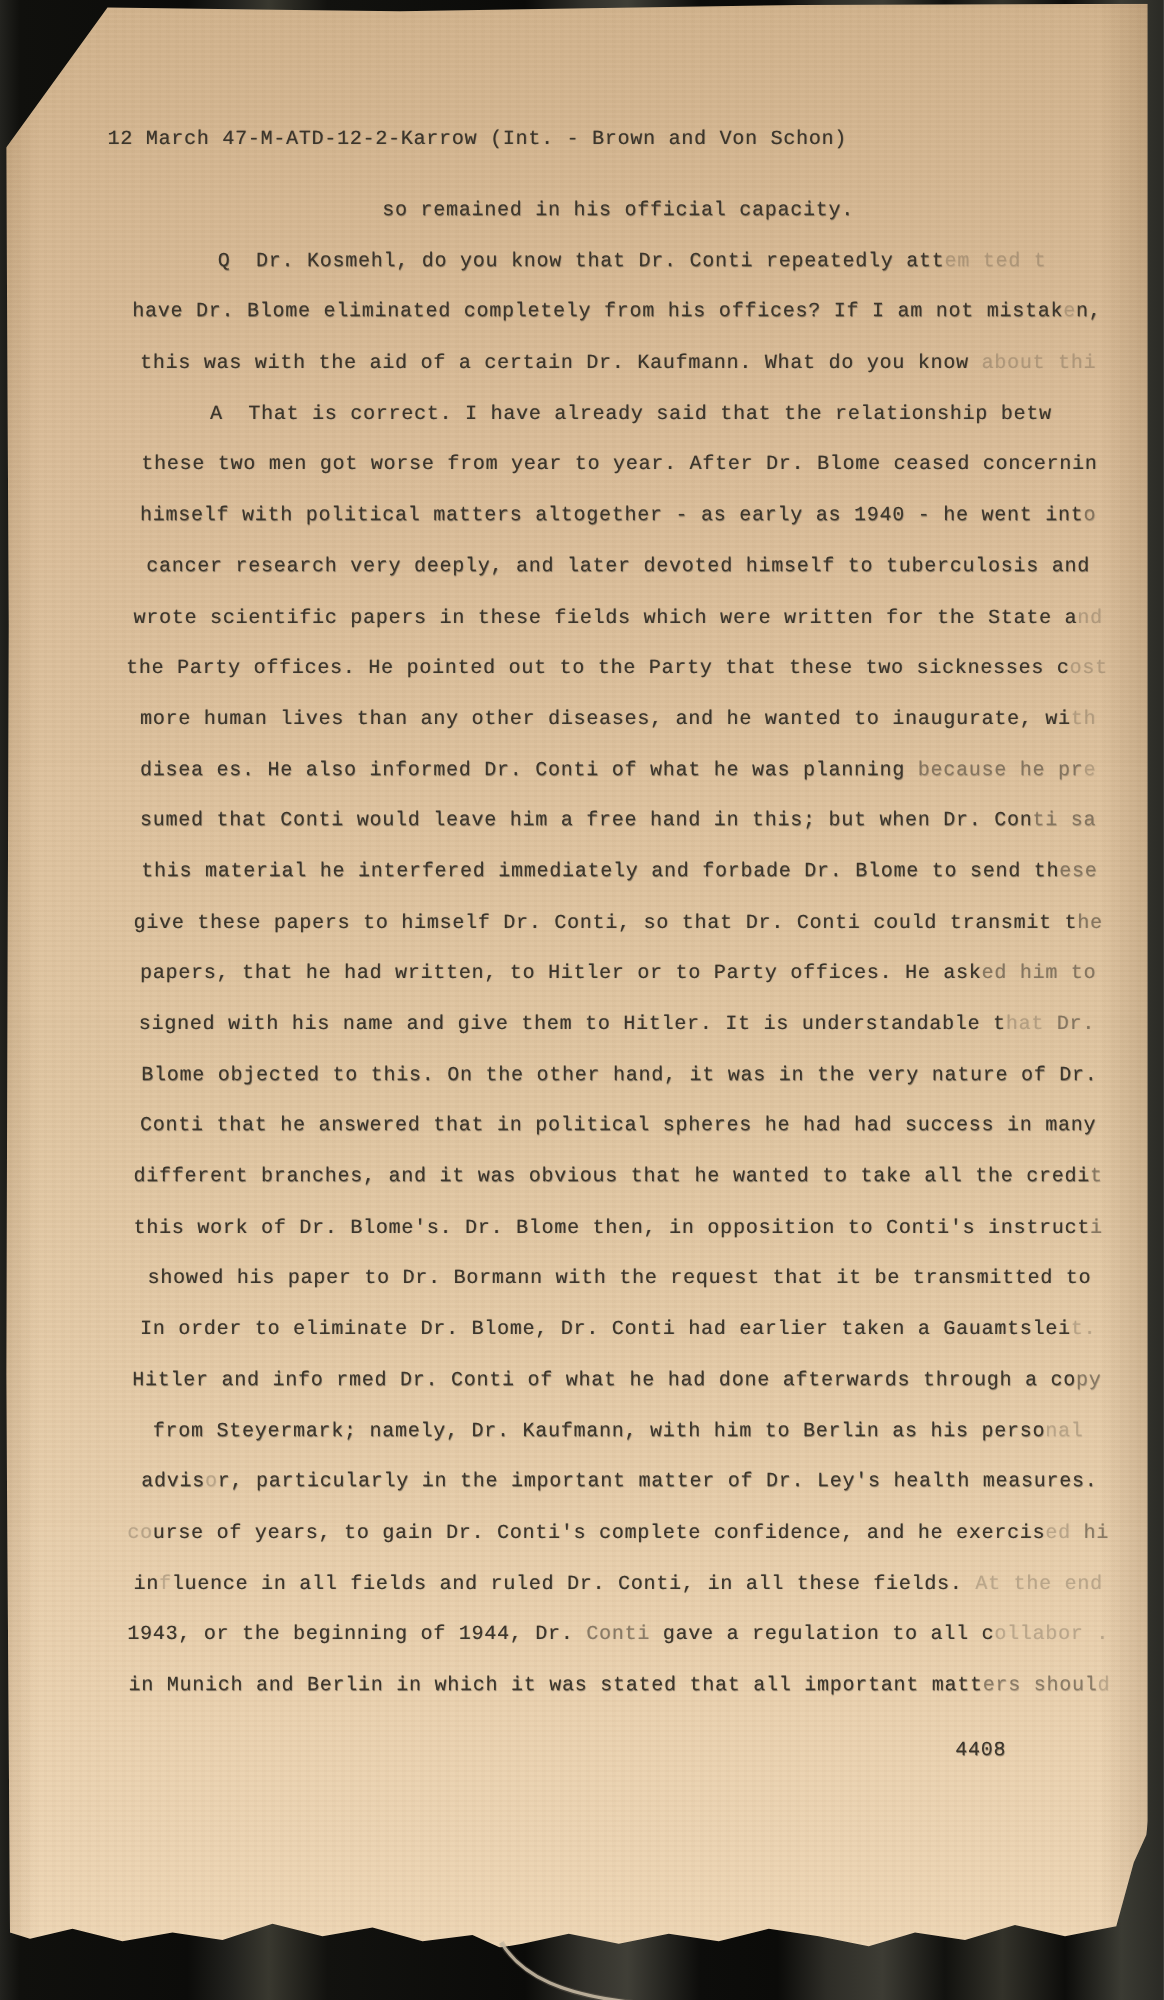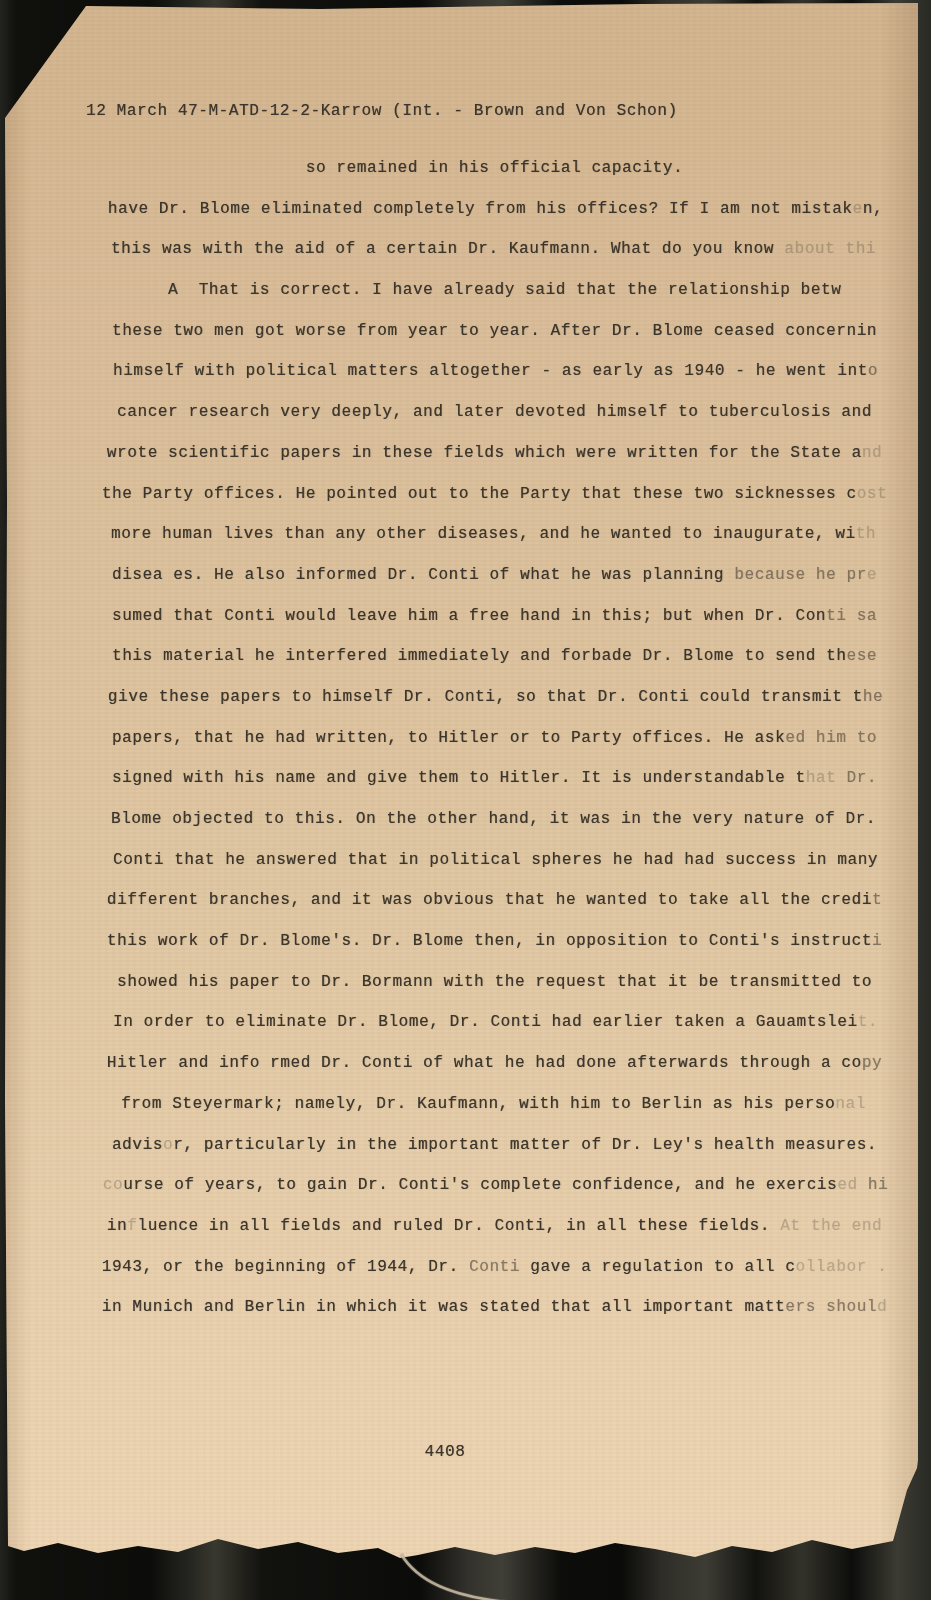--- a/index.html
+++ b/index.html
@@ -54,38 +54,39 @@
   .bodytext {
     position: absolute; left: 85px; top: 148px; right: 14px;
     font-size: 16px; line-height: 40.7px;
   }
   .line { height: 40.7px; white-space: pre; overflow: hidden; text-align: center; }
   .line:nth-child(4n+2) { transform: translateX(1px); }
   .line:nth-child(7n+3) { transform: translateX(-1px); }
   .seg.dim   { opacity: 0.55; }
   .seg.faint { opacity: 0.26; }
   .pagenum {
-    position: absolute; left: 85px; top: 1437px; width: 720px;
-    font-size: 16px; line-height: 30px; text-align: center;
+    position: absolute; left: 85px; top: 1385px; width: 720px;
+    font-size: 16px; line-height: 30px; text-align: right;
   }
   .thread { position: absolute; left: 0; top: 0; pointer-events: none; }
 </style>
 </head>
 <body>
 
 <div class="scene">
   <div class="paper">
     <div class="grain"></div>
 
     <div class="header typed">
       <div>12 March 47-M-ATD-12-2-Karrow (Int. - Brown and Von Schon)</div>
     </div>
 
     <div class="bodytext typed" id="lines">
         <div class="line"><span class="seg">so remained in his official capacity.</span></div>
+        <div class="line"><span class="seg">  Q  Dr. Kosmehl, do you know that Dr. Conti repeatedly att</span><span class="seg faint">em ted t</span></div>
         <div class="line"><span class="seg">have Dr. Blome eliminated completely from his offices? If I am not mistak</span><span class="seg faint">e</span><span class="seg">n,</span></div>
         <div class="line"><span class="seg">this was with the aid of a certain Dr. Kaufmann. What do you know </span><span class="seg faint">about thi</span></div>
         <div class="line"><span class="seg">  A  That is correct. I have already said that the relationship betw</span></div>
         <div class="line"><span class="seg">these two men got worse from year to year. After Dr. Blome ceased concernin</span></div>
         <div class="line"><span class="seg">himself with political matters altogether - as early as 1940 - he went int</span><span class="seg dim">o</span></div>
         <div class="line"><span class="seg">cancer research very deeply, and later devoted himself to tuberculosis and</span></div>
         <div class="line"><span class="seg">wrote scientific papers in these fields which were written for the State a</span><span class="seg faint">nd</span></div>
         <div class="line"><span class="seg">the Party offices. He pointed out to the Party that these two sicknesses c</span><span class="seg faint">ost</span></div>
         <div class="line"><span class="seg">more human lives than any other diseases, and he wanted to inaugurate, wi</span><span class="seg faint">th</span></div>
         <div class="line"><span class="seg">disea es. He also informed Dr. Conti of what he was planning </span><span class="seg dim">because he pr</span><span class="seg faint">e</span></div>

